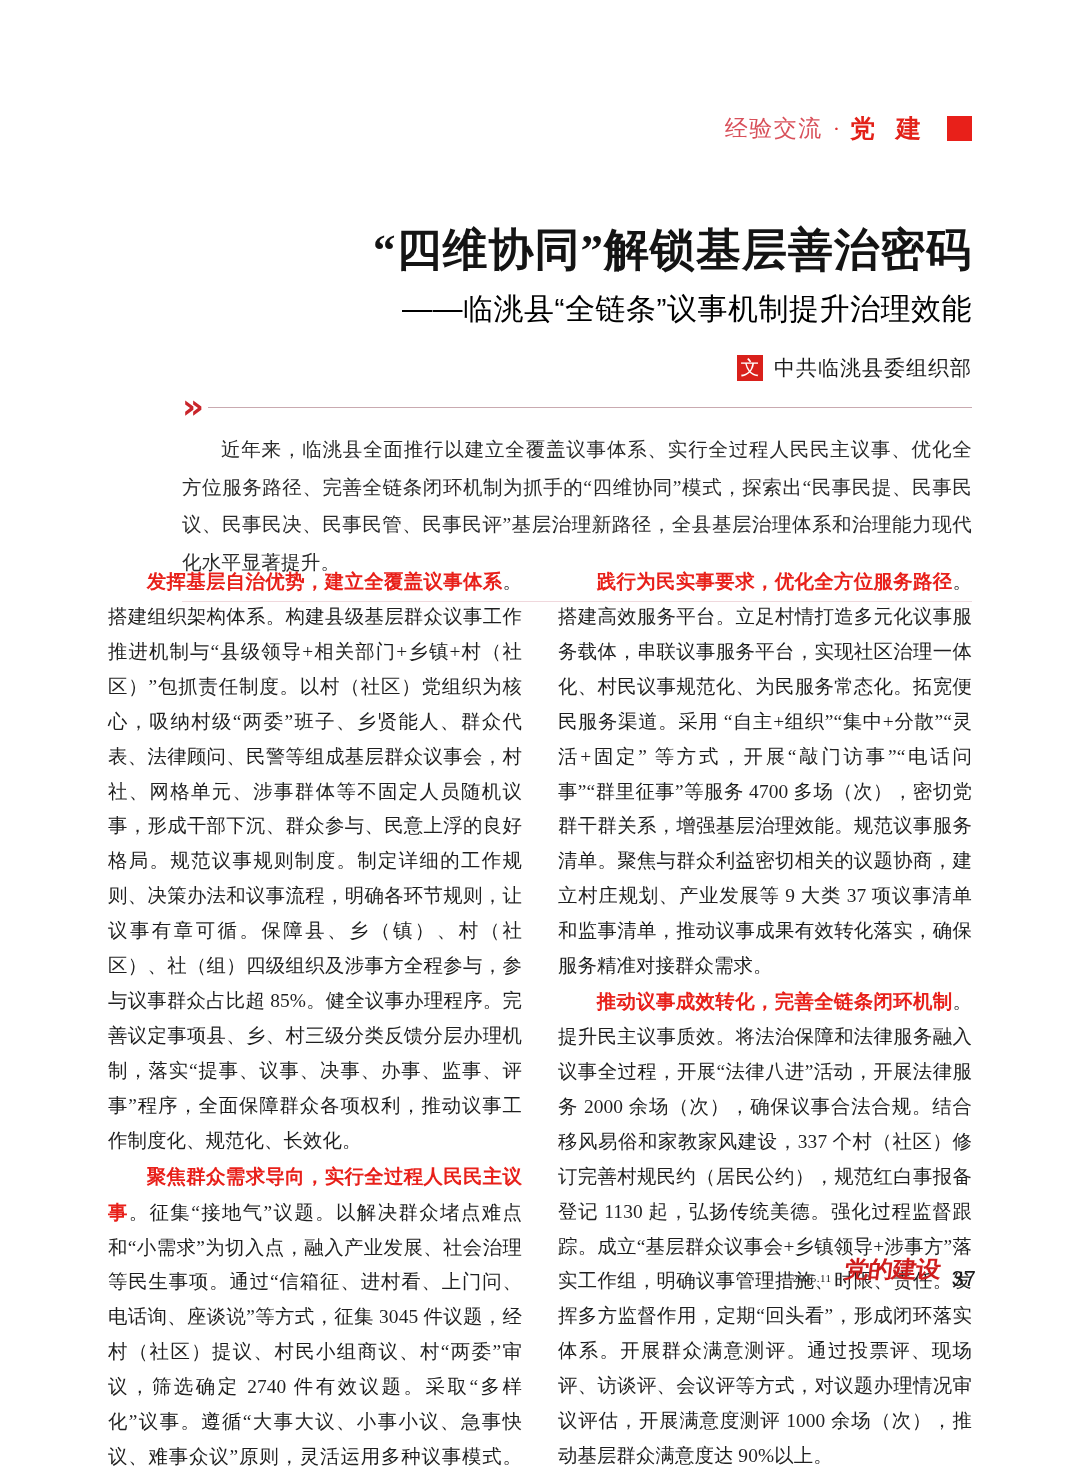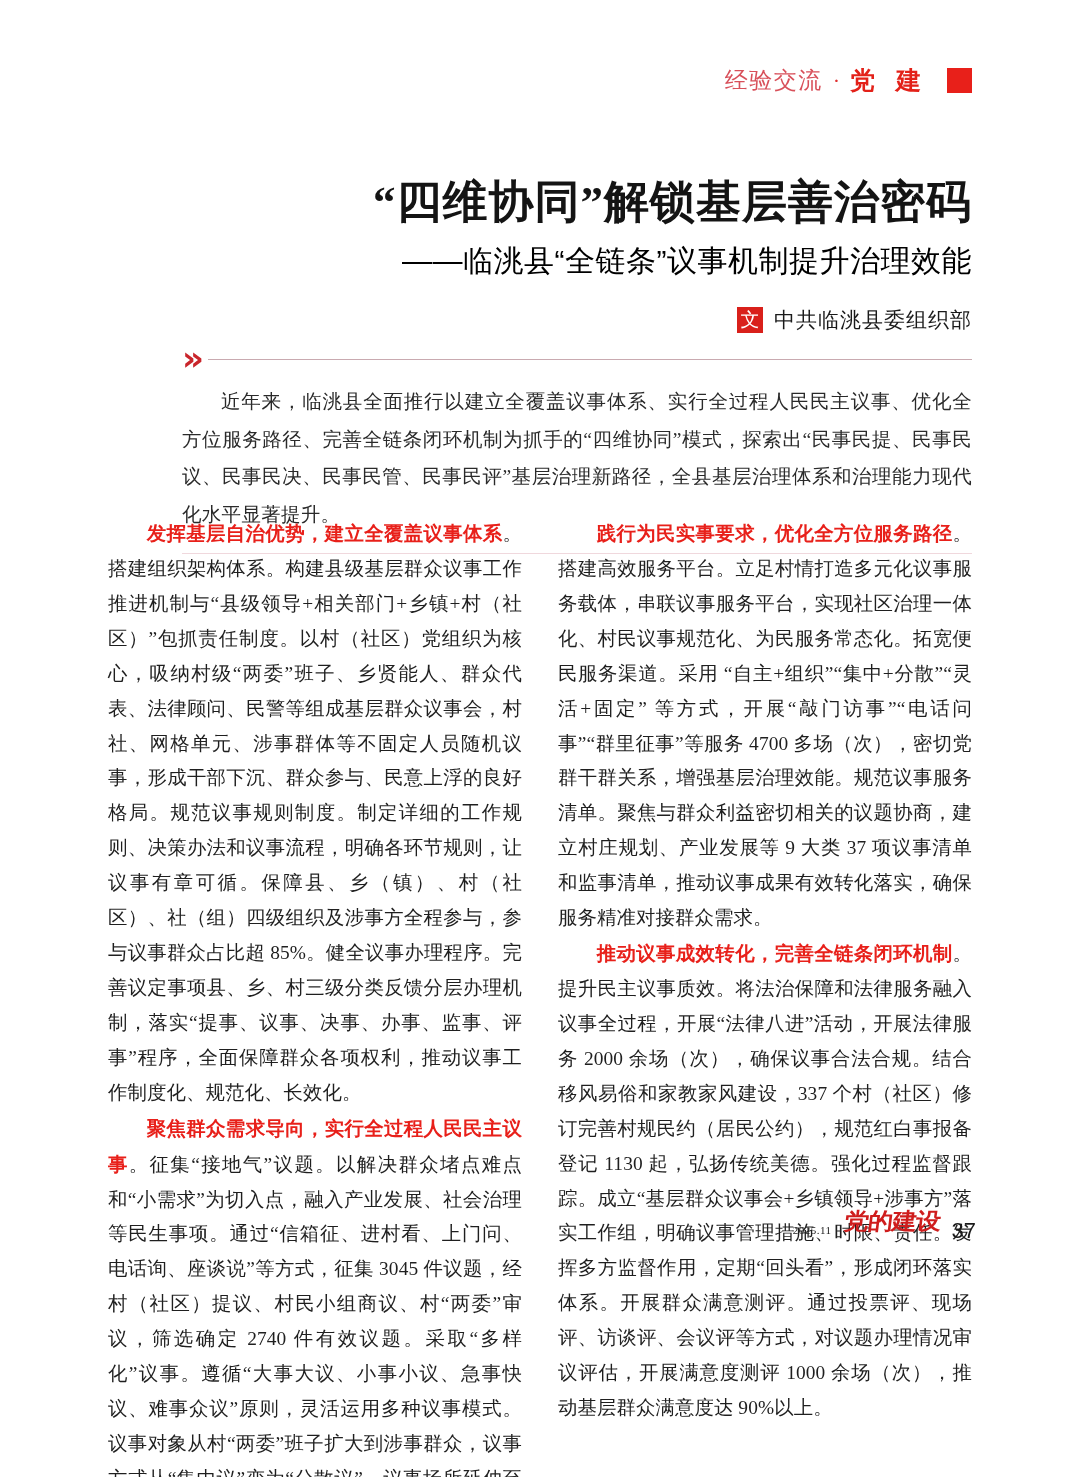--- a/index.html
+++ b/index.html
@@ -14,20 +14,21 @@
     font-family: "Liberation Serif", "DejaVu Serif", serif;
     color: #1a1a1a;
     overflow: hidden;
   }
 
   .page {
     position: absolute;
     inset: 0;
     width: 1080px;
     height: 1290px;
+    margin-top: 48px;
   }
 
   
   .runhead {
     position: absolute;
     top: 68px;
     right: 108px;
     display: flex;
     align-items: center;
     gap: 9px;

